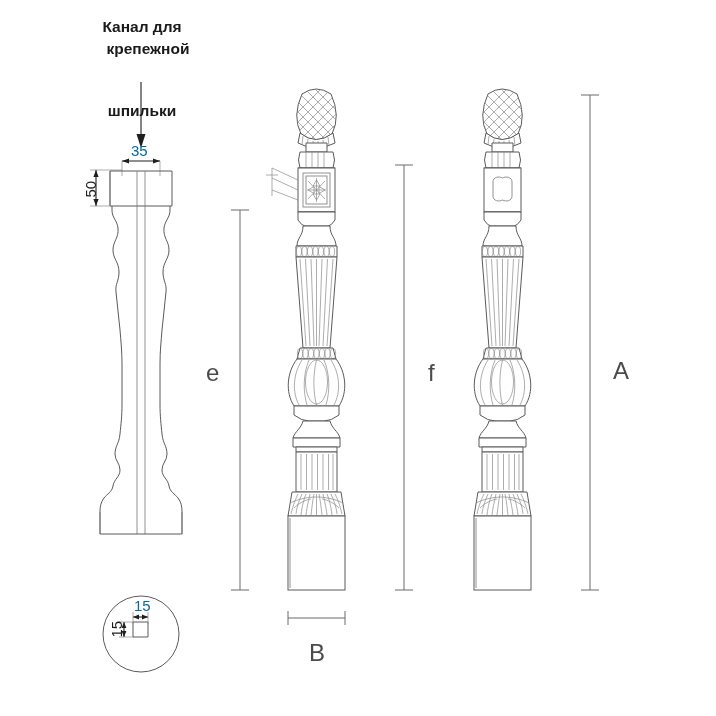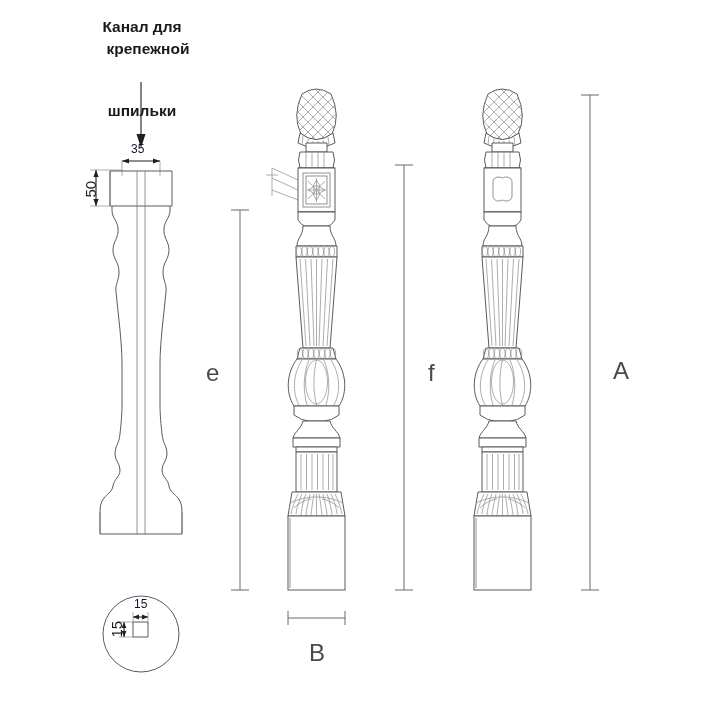--- a/index.html
+++ b/index.html
@@ -28,22 +28,22 @@
     white-space: pre;
     line-height: 1.22;
   }
   .note-text {
     font-size: 15.5px;
     font-weight: 600;
     text-align: center;
     color: #1a1a1a;
   }
   .dim-num {
-    font-size: 12px;
-    color: #0f172a;
+    font-size: 15px;
+    color: #0369a1;
   }
   .dim-num-rot {
     font-size: 15px;
     color: #1c1c1c;
     transform: rotate(-90deg);
     transform-origin: center center;
   }
   .dim-letter {
     font-size: 24px;
     color: #4a4a4a;

